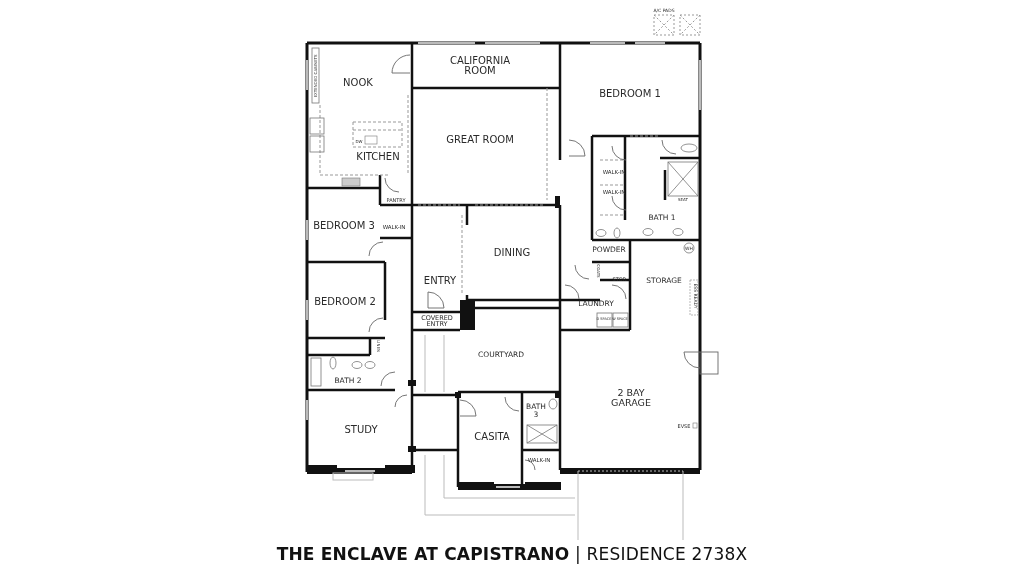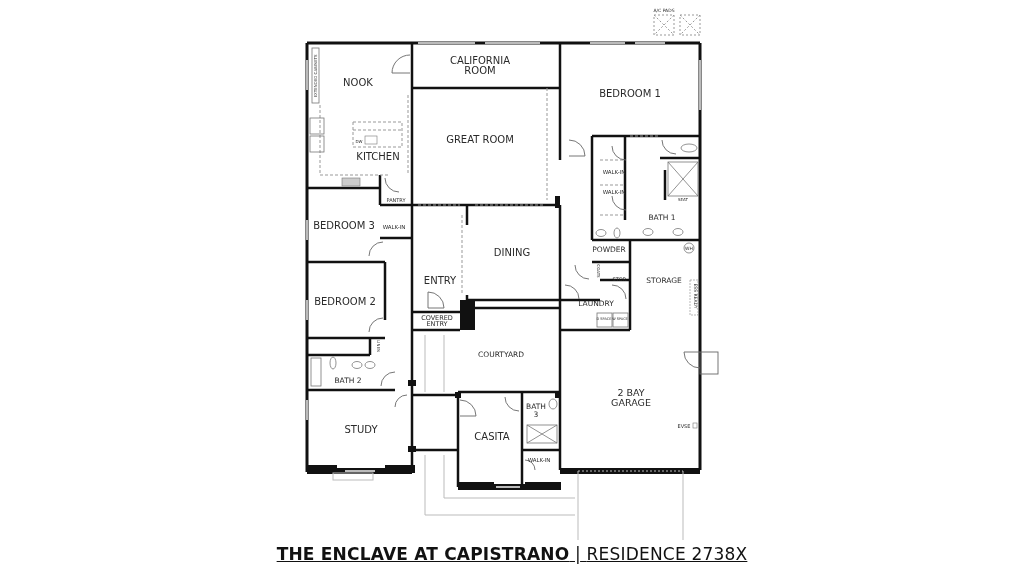--- a/index.html
+++ b/index.html
@@ -1,19 +1,19 @@
 <!DOCTYPE html>
 <html><head>
 <meta charset="utf-8">
 <style>
   html, body { margin: 0; padding: 0; background: #ffffff; }
   body { width: 1024px; height: 575px; position: relative; overflow: hidden; font-family: "Liberation Sans", sans-serif; }
   #plan { position: absolute; left: 0; top: 0; }
   .lbl { font-family: "DejaVu Sans", sans-serif; fill: #2a2a2a; text-anchor: middle; }
-  .caption { position: absolute; left: 0; width: 1024px; top: 544px; text-align: center; font-family: "DejaVu Sans", sans-serif; font-size: 17px; color: #111; letter-spacing: 0.2px; text-decoration: underline; }
+  .caption { position: absolute; left: 0; width: 1024px; top: 544px; text-align: center; font-family: "DejaVu Sans", sans-serif; font-size: 17px; color: #111; letter-spacing: 0.2px; }
   .caption .b { font-weight: bold; }
 </style>
 </head>
 <body>
 
 <svg id="plan" width="1024" height="575" viewBox="0 0 1024 575" xmlns="http://www.w3.org/2000/svg">
 
   <g stroke="#999" stroke-width="1" stroke-dasharray="2,2" fill="none">
     <rect x="654" y="15" width="20" height="20"></rect>
     <line x1="654" y1="15" x2="674" y2="35"></line>

